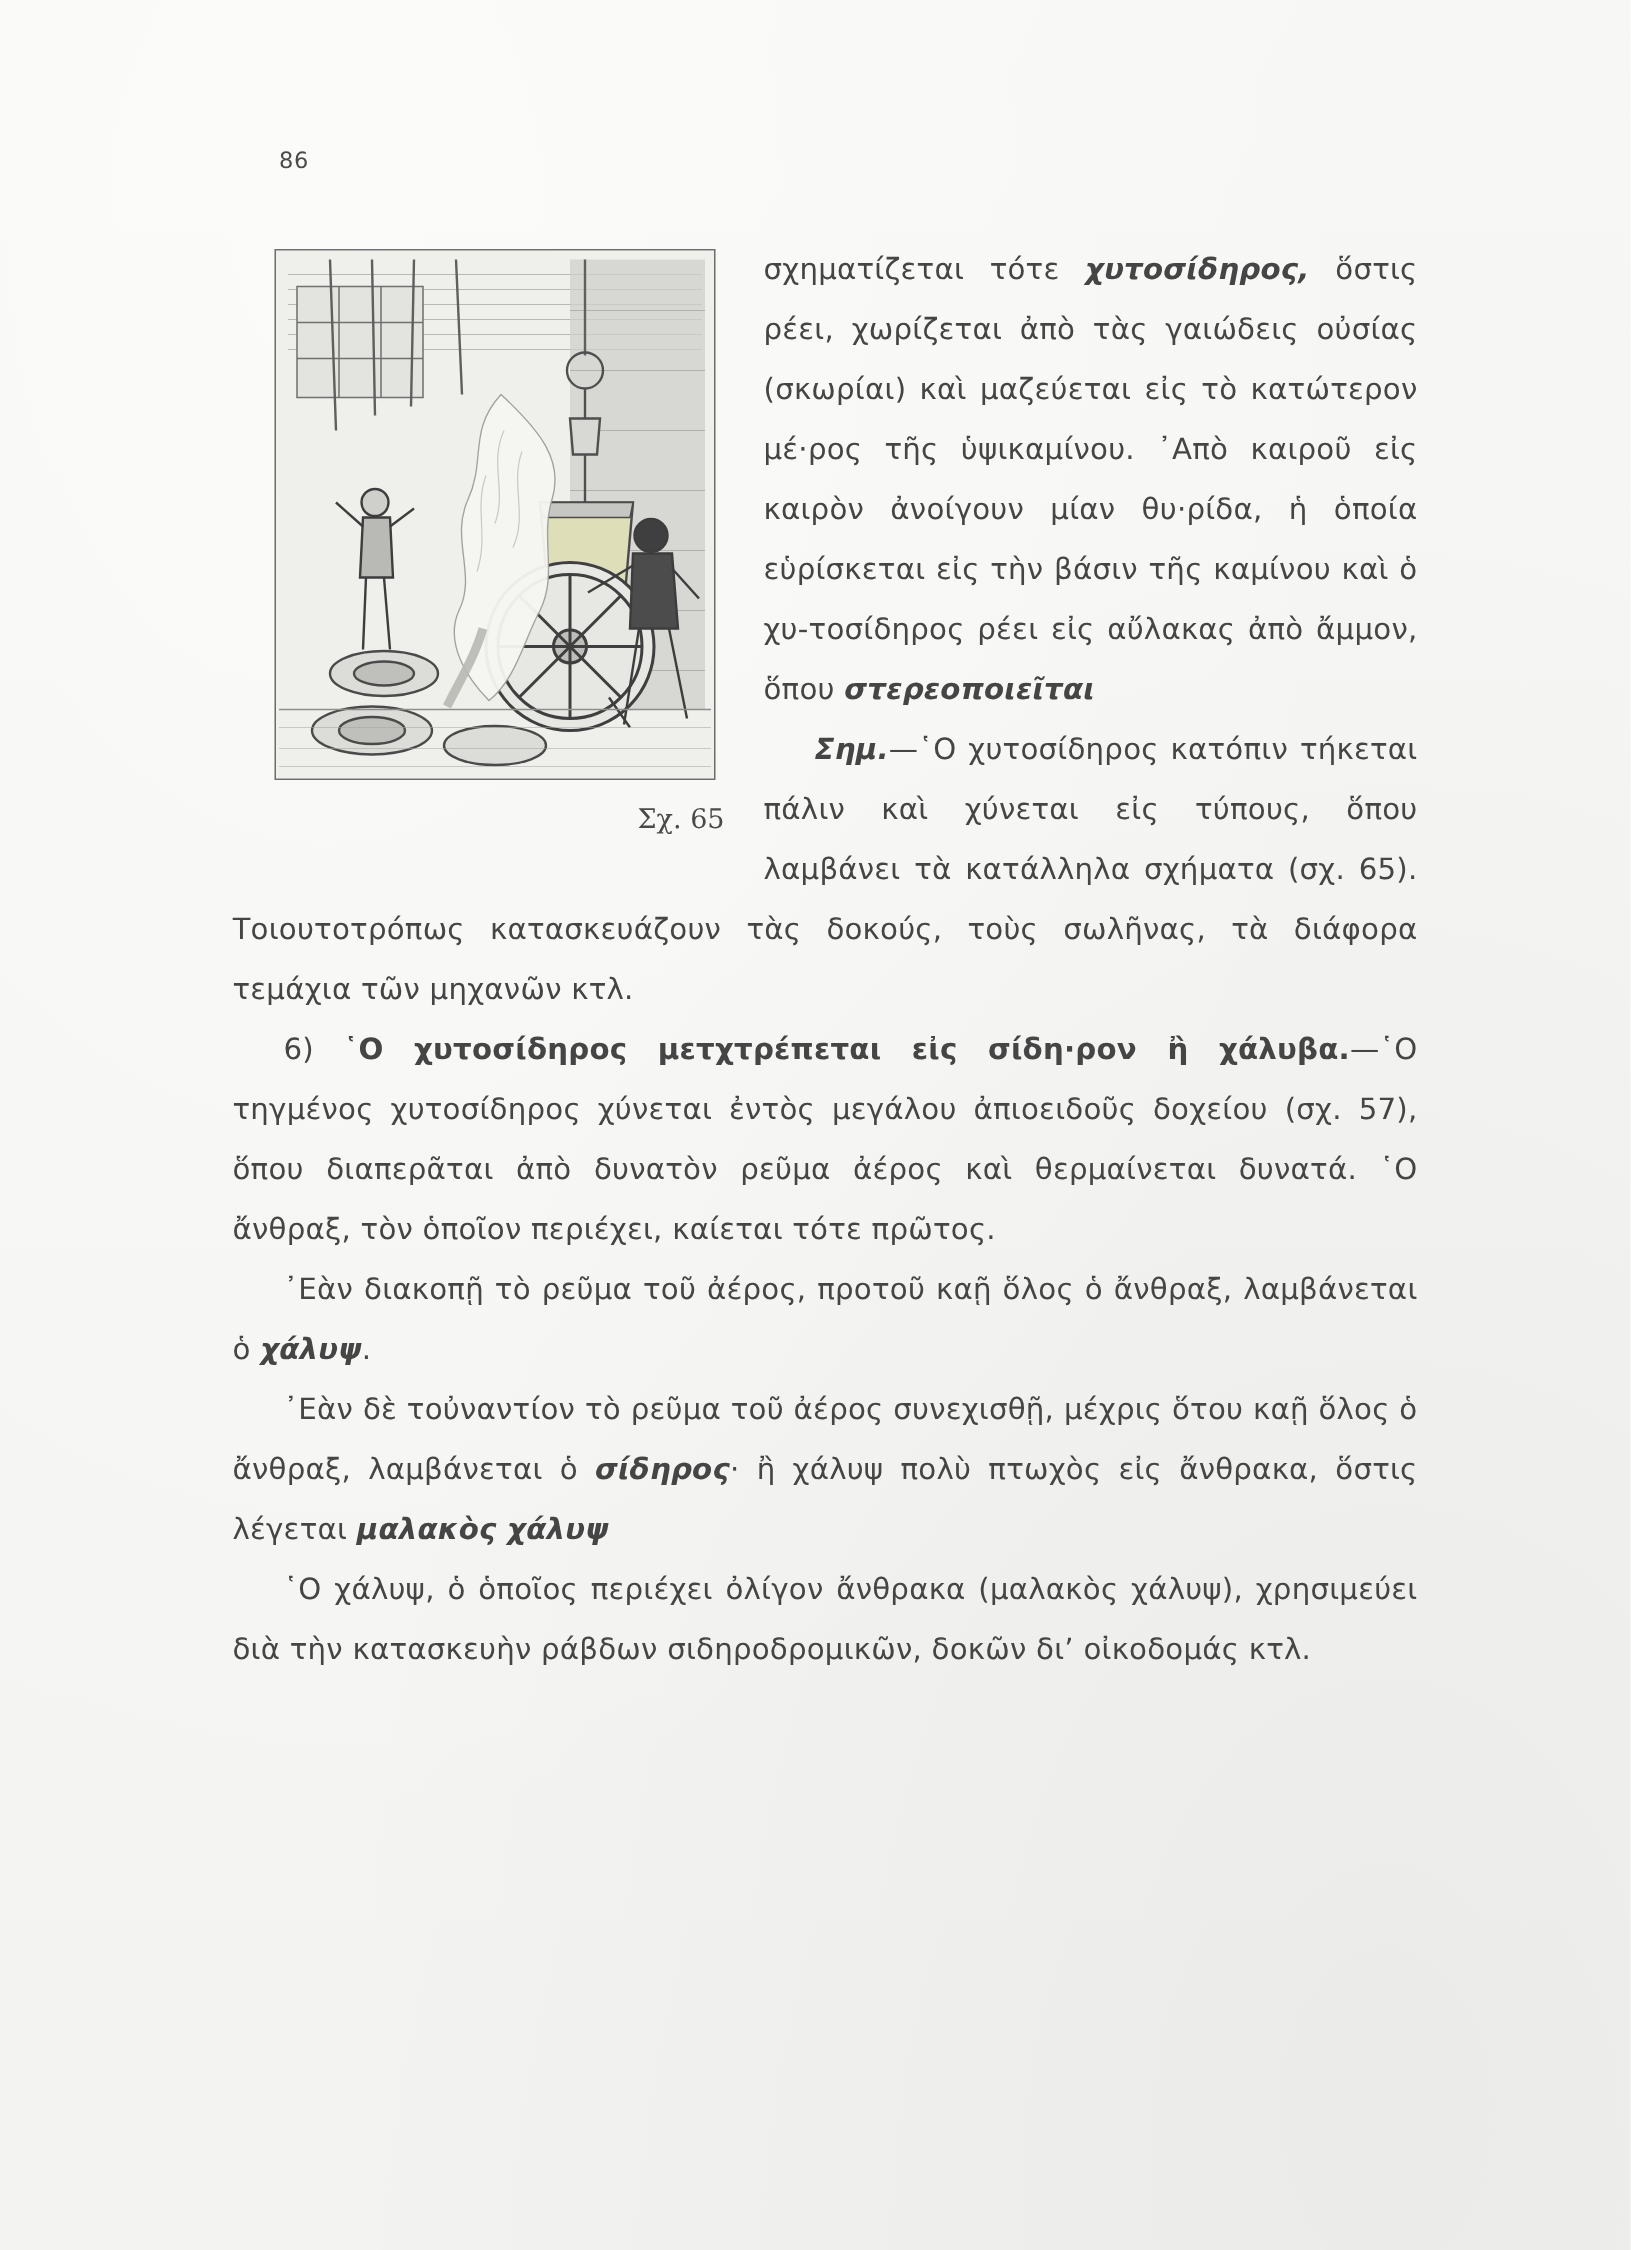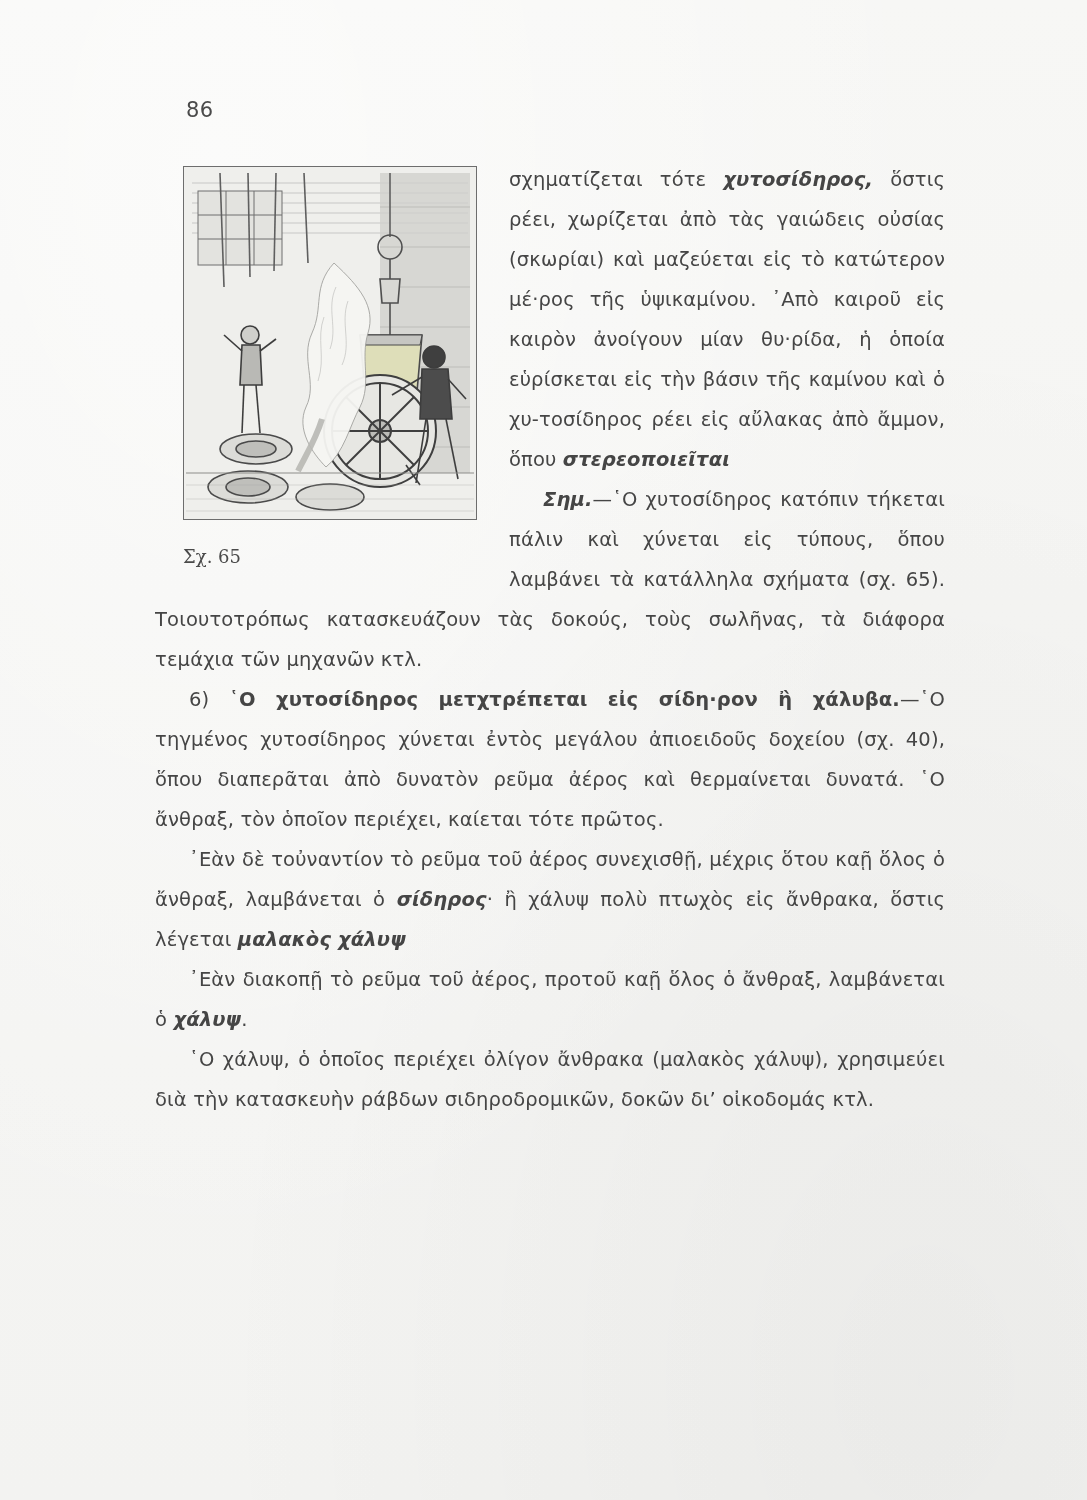--- a/index.html
+++ b/index.html
@@ -27,21 +27,21 @@
     background:
       radial-gradient(ellipse at 20% 10%, rgba(255,255,255,0.55) 0%, rgba(255,255,255,0) 60%),
       radial-gradient(ellipse at 85% 92%, rgba(0,0,0,0.035) 0%, rgba(0,0,0,0) 55%);
     pointer-events: none;
   }
 
   .page-number {
     position: absolute;
     left: 186px;
     top: 98px;
-    font-size: 21px;
+    font-size: 15px;
     letter-spacing: 0.5px;
     color: #4a4a4a;
   }
 
   .content {
     position: absolute;
     left: 155px;
     top: 160px;
     width: 790px;
   }
@@ -68,22 +68,22 @@
   }
   .figure-frame {
     width: 292px;
     height: 352px;
     border: 1.5px solid #6d6d6d;
     background: #efefec;
     position: relative;
     overflow: hidden;
   }
   .figure-caption {
-    margin-top: 26px;
-    text-align: left;
+    margin-top: 16px;
+    text-align: right;
     font-size: 18px;
     color: #4a4a4a;
     font-family: "DejaVu Serif", serif;
   }
 
   
   .figure-frame svg { display: block; }
 
   .top-block { overflow: hidden; }
 
@@ -214,26 +214,26 @@
             </g>
           </svg>
         </div>
         <div class="figure-caption">Σχ. 65</div>
       </div>
 
       <p class="col-text"><span>σχηματίζεται τότε </span><span class="bolditalic">χυτοσίδηρος,</span><span> ὅστις ρέει, χωρίζεται ἀπὸ τὰς γαιώδεις οὐσίας (σκωρίαι) καὶ μαζεύεται εἰς τὸ κατώτερον μέ·ρος τῆς ὑψικαμίνου. ᾿Απὸ καιροῦ εἰς καιρὸν ἀνοίγουν μίαν θυ·ρίδα, ἡ ὁποία εὑρίσκεται εἰς τὴν βάσιν τῆς καμίνου καὶ ὁ χυ-τοσίδηρος ρέει εἰς αὔλακας ἀπὸ ἄμμον, ὅπου </span><span class="bolditalic">στερεοποιεῖται</span></p>
 
       <p class="col-text indent"><span class="bolditalic">Σημ.</span><span>—῾Ο χυτοσίδηρος κατόπιν τήκεται πάλιν καὶ χύνεται εἰς τύπους, ὅπου λαμβάνει τὰ κατάλληλα σχήματα (σχ. 65). Τοιουτοτρόπως κατασκευάζουν τὰς δοκούς, τοὺς σωλῆνας, τὰ διάφορα τεμάχια τῶν μηχανῶν κτλ.</span></p>
 
-      <p class="col-text indent"><span>6) </span><span class="bold">῾Ο χυτοσίδηρος μετχτρέπεται εἰς σίδη·ρον ἢ χάλυβα.</span><span>—῾Ο τηγμένος χυτοσίδηρος χύνεται ἐντὸς μεγάλου ἀπιοειδοῦς δοχείου (σχ. 40), ὅπου διαπερᾶται ἀπὸ δυνατὸν ρεῦμα ἀέρος καὶ θερμαίνεται δυνατά. ῾Ο ἄνθραξ, τὸν ὁποῖον περιέχει, καίεται τότε πρῶτος.</span></p>
+      <p class="col-text indent"><span>6) </span><span class="bold">῾Ο χυτοσίδηρος μετχτρέπεται εἰς σίδη·ρον ἢ χάλυβα.</span><span>—῾Ο τηγμένος χυτοσίδηρος χύνεται ἐντὸς μεγάλου ἀπιοειδοῦς δοχείου (σχ. 57), ὅπου διαπερᾶται ἀπὸ δυνατὸν ρεῦμα ἀέρος καὶ θερμαίνεται δυνατά. ῾Ο ἄνθραξ, τὸν ὁποῖον περιέχει, καίεται τότε πρῶτος.</span></p>
     </div>
 
     <div class="after-figure">
+      <p class="col-text indent"><span>᾿Εὰν διακοπῇ τὸ ρεῦμα τοῦ ἀέρος, προτοῦ καῇ ὅλος ὁ ἄνθραξ, λαμβάνεται ὁ </span><span class="bolditalic">χάλυψ</span><span>.</span></p>
+
       <p class="col-text indent"><span>᾿Εὰν δὲ τοὐναντίον τὸ ρεῦμα τοῦ ἀέρος συνεχισθῇ, μέχρις ὅτου καῇ ὅλος ὁ ἄνθραξ, λαμβάνεται ὁ </span><span class="bolditalic">σίδηρος</span><span>· ἢ χάλυψ πολὺ πτωχὸς εἰς ἄνθρακα, ὅστις λέγεται </span><span class="bolditalic">μαλακὸς χάλυψ</span></p>
-
-      <p class="col-text indent"><span>᾿Εὰν διακοπῇ τὸ ρεῦμα τοῦ ἀέρος, προτοῦ καῇ ὅλος ὁ ἄνθραξ, λαμβάνεται ὁ </span><span class="bolditalic">χάλυψ</span><span>.</span></p>
 
 
       <p class="col-text indent">῾Ο χάλυψ, ὁ ὁποῖος περιέχει ὀλίγον ἄνθρακα (μαλακὸς χάλυψ), χρησιμεύει διὰ τὴν κατασκευὴν ράβδων σιδηροδρομικῶν, δοκῶν δι’ οἰκοδομάς κτλ.</p>
 
     </div>
   </div>
 </div>
 
 </body></html>

